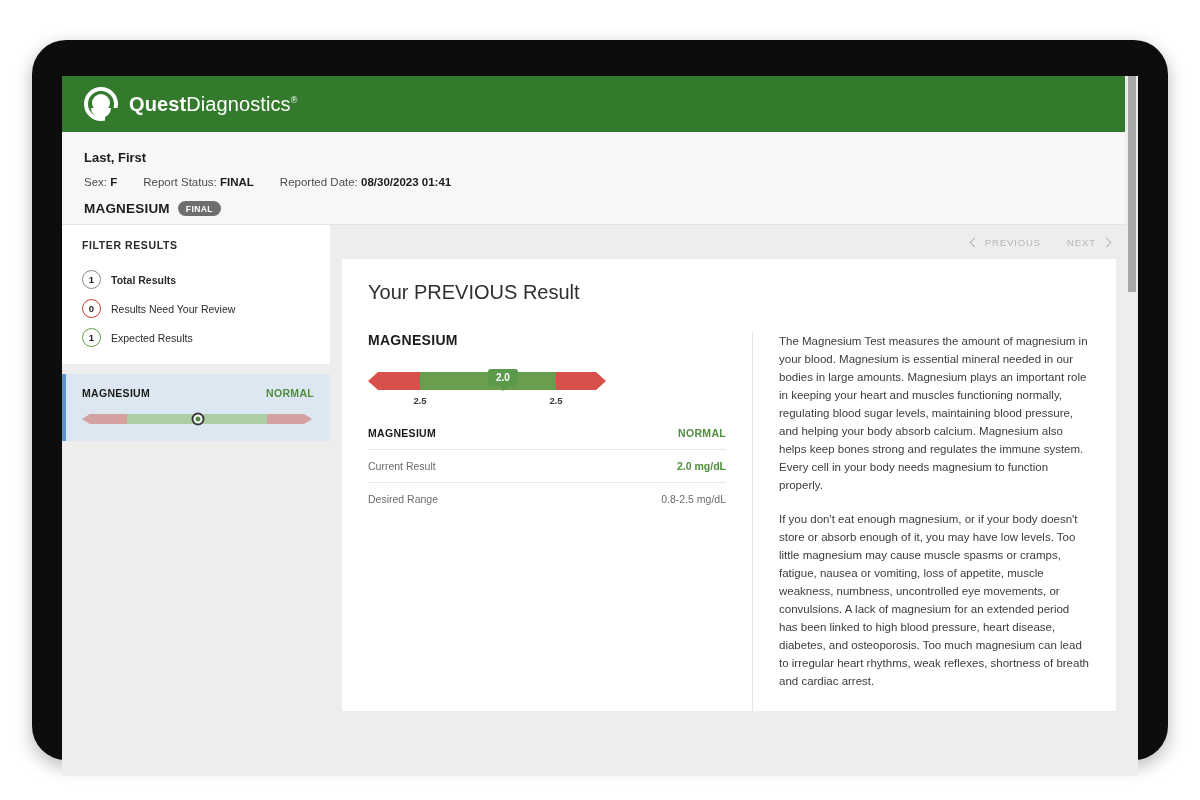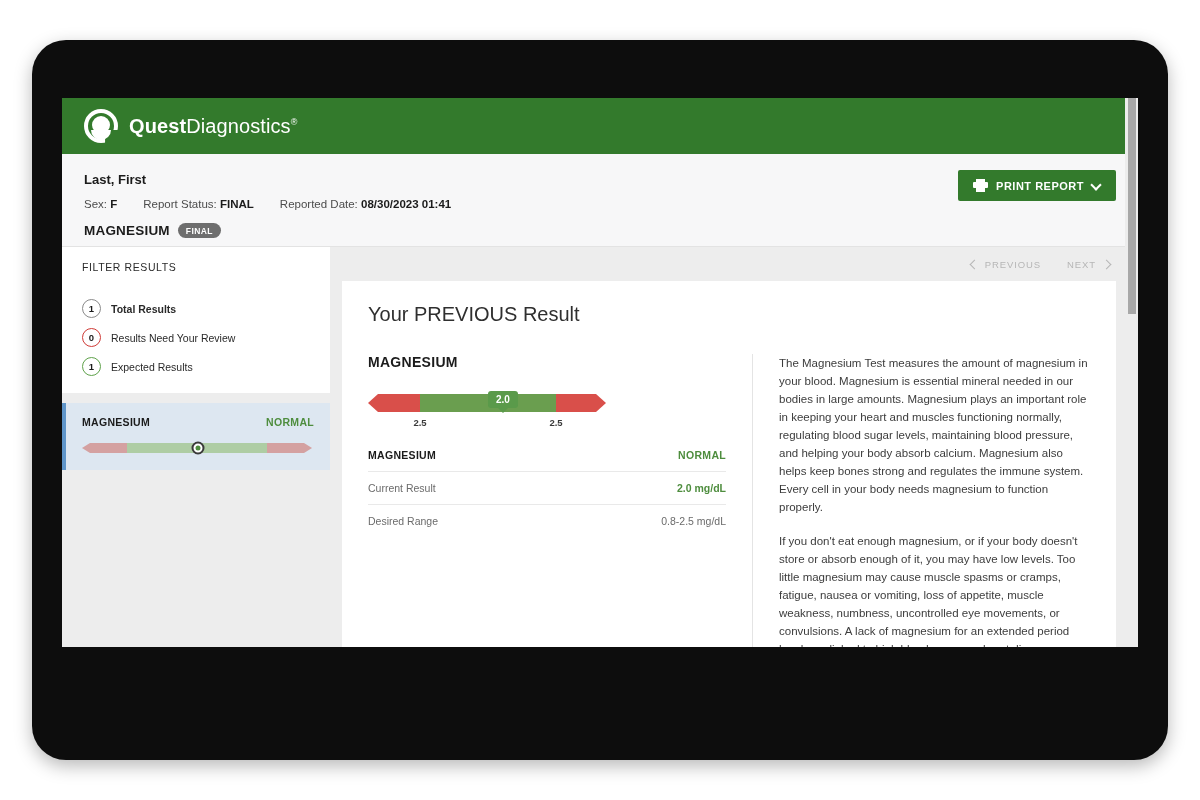--- a/index.html
+++ b/index.html
@@ -14,22 +14,22 @@
   #device {
     position: absolute;
     left: 32px; top: 40px;
     width: 1136px; height: 720px;
     background: #0d0d0d;
     border-radius: 34px;
     box-shadow: 0 6px 18px rgba(0,0,0,0.28);
   }
   #screen {
     position: absolute;
-    left: 30px; top: 58px;
-    width: 1076px; height: 549px;
+    left: 30px; top: 36px;
+    width: 1076px; height: 700px;
     background: #ededed;
     overflow: hidden;
   }
 
   
   .brand-bar {
     height: 56px;
     background: #337a2c;
     display: flex; align-items: center;
     padding-left: 22px;
@@ -103,22 +103,22 @@
     transform: rotate(45deg);
   }
 
   
   .body-area { display: flex; height: 504px; background: #ededed; }
 
   
   .sidebar { width: 268px; flex: none; padding: 0; }
   .filter-card { background: #fff; padding: 14px 0 12px 0; }
   .filter-title {
-    font-size: 10.5px; font-weight: normal; color: #2a2a2a;
-    letter-spacing: .6px; padding-left: 20px; margin-bottom: 21px;
+    font-size: 10.5px; font-weight: bold; color: #2a2a2a;
+    letter-spacing: .6px; padding-left: 20px; margin-bottom: 14px;
   }
   .filter-row {
     display: flex; align-items: center; gap: 10px;
     padding: 5px 0 5px 20px; position: relative; cursor: pointer;
   }
   .filter-row.active::before {
     content:''; position:absolute; left:-10px; top:50%;
     transform: translateY(-50%);
     width: 0; height: 0;
     border-top: 9px solid transparent;
@@ -253,29 +253,20 @@
       <div class="pt-name">Last, First</div>
       <div class="pt-meta">
         <span><span>Sex:</span> <b>F</b></span>
         <span><span>Report Status:</span> <b>FINAL</b></span>
         <span><span>Reported Date:</span> <b>08/30/2023 01:41</b></span>
       </div>
       <div class="test-line">
         <span class="test-name">MAGNESIUM</span>
         <span class="badge-final">FINAL</span>
       </div>
-      <button class="print-btn">
-        <span class="printer-ico">
-            <span class="top"></span>
-            <span class="body"></span>
-            <span class="out"></span>
-          </span>
-        <span>PRINT REPORT</span>
-        <span class="chev-dn"></span>
-      </button>
     </div>
 
     <div class="body-area">
 
       <div class="sidebar">
         <div class="filter-card">
           <div class="filter-title">FILTER RESULTS</div>
 
           <div class="filter-row active">
             <span class="cnt grey">1</span>

